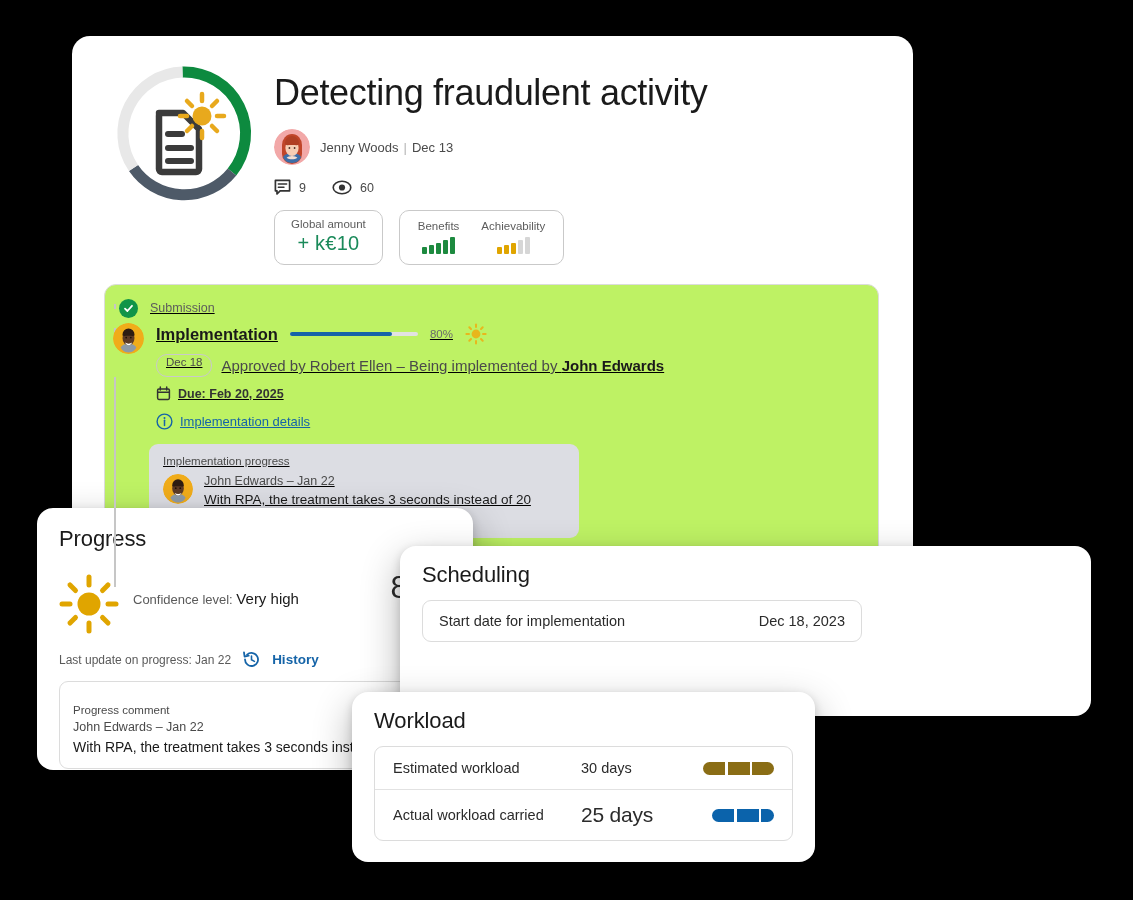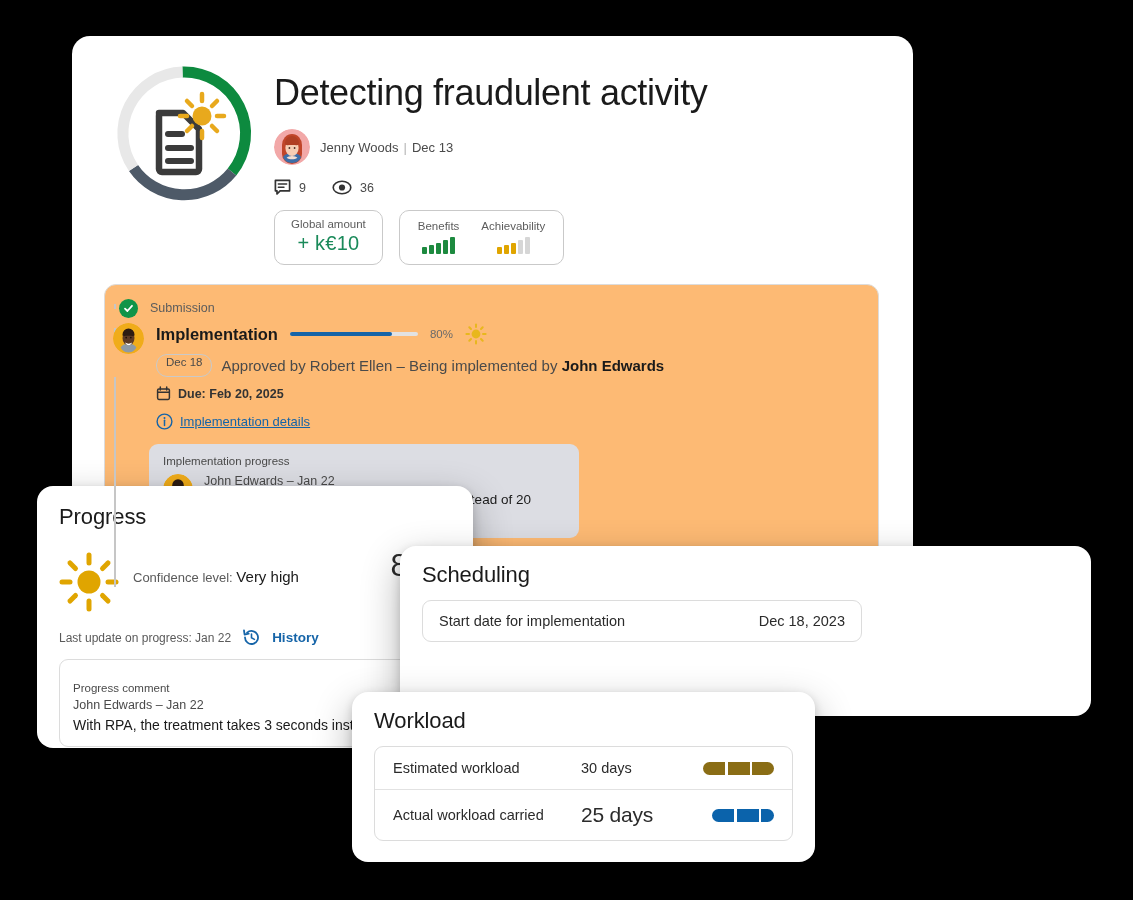--- a/index.html
+++ b/index.html
@@ -48,21 +48,21 @@
   .pill-two { flex-direction: row; gap: 22px; padding: 7px 18px 9px; }
   .pill-col { display: flex; flex-direction: column; align-items: center; }
   .bars { display: flex; align-items: flex-end; gap: 2.5px; height: 17px; margin-top: 5px; }
   .bars i { width: 4.5px; border-radius: 1px; display: block; }
 
   
   .tl-box {
     position: absolute; left: 32px; top: 248px;
     width: 775px; height: 380px;
     border: 1.3px solid #dcdcdc; border-radius: 12px;
-    background: #fdba74; overflow: hidden;
+    background: #bef264; overflow: hidden; text-decoration: underline;
   }
   .tl-inner { position: relative; padding: 14px 0 0 14px; }
   .step { display: flex; align-items: flex-start; gap: 12px; position: relative; }
   .dot-green {
     width: 19px; height: 19px; border-radius: 50%; background: #109448;
     flex: none; display: flex; align-items: center; justify-content: center; position: relative; z-index: 2;
   }
   .dot-green svg { display:block; }
   .step-label { font-size: 12.5px; color: #5c5c5c; padding-top: 2px; }
   .connector { position: absolute; left: 9px; width: 2px; background: #c6c6c6; z-index:1; }
@@ -104,21 +104,21 @@
     clip-path: polygon(20px 24px, 760px 118px, 760px 215px, 0px 215px);
     filter: blur(2px);
     pointer-events: none;
   }
 
   
   .panel { position: absolute; background: #fff; border-radius: 16px; box-shadow: 0 14px 38px rgba(0,0,0,.30), 0 3px 10px rgba(0,0,0,.16); }
   .panel h2 { font-size: 22px; font-weight: 400; color: #1a1a1a; letter-spacing: -.1px; }
 
   
-  .p-progress { left: 37px; top: 486px; width: 436px; height: 262px; padding: 18px 22px; }
+  .p-progress { left: 37px; top: 508px; width: 436px; height: 262px; padding: 18px 22px; }
   .sun-big { margin-top: 14px; flex: none; }
   .pp-row { display: flex; align-items: flex-start; gap: 14px; margin-top: 8px; }
   .pp-mid { flex: 1; padding-top: 18px; }
   .track-lg { width: 192px; height: 7px; border-radius: 4px; background: #e4e4e4; position: relative; }
   .track-lg > span { position: absolute; left:0; top:0; bottom:0; border-radius: 4px; background: #1564a8; display:block; }
   .conf { font-size: 13px; color: #5a5a5a; margin-top: 12px; }
   .conf b { color: #1a1a1a; font-weight: 400; font-size: 15px; }
   .pp-pct { font-size: 31px; color: #2b2b2b; padding-top: 10px; letter-spacing: -.5px; }
   .upd-row { display: flex; align-items: center; gap: 11px; margin-top: 16px; }
   .upd-txt { font-size: 12px; color: #5a5a5a; }
@@ -229,21 +229,21 @@
               <line x1="4.3" y1="8.2" x2="10" y2="8.2"></line>
             </g>
           </svg>
           <span>9</span>
         </span>
         <span class="stat">
           <svg width="20" height="15" viewBox="0 0 20 15">
             <ellipse cx="10" cy="7.5" rx="8.8" ry="6.3" fill="none" stroke="#333" stroke-width="1.6"></ellipse>
             <circle cx="10" cy="7.5" r="3.1" fill="#333"></circle>
           </svg>
-          <span>36</span>
+          <span>60</span>
         </span>
       </div>
 
       <div class="pills-row">
         <div class="pill">
           <span class="pill-label">Global amount</span>
           <span class="pill-value">+ k€10</span>
         </div>
         <div class="pill pill-two">
           <div class="pill-col">

